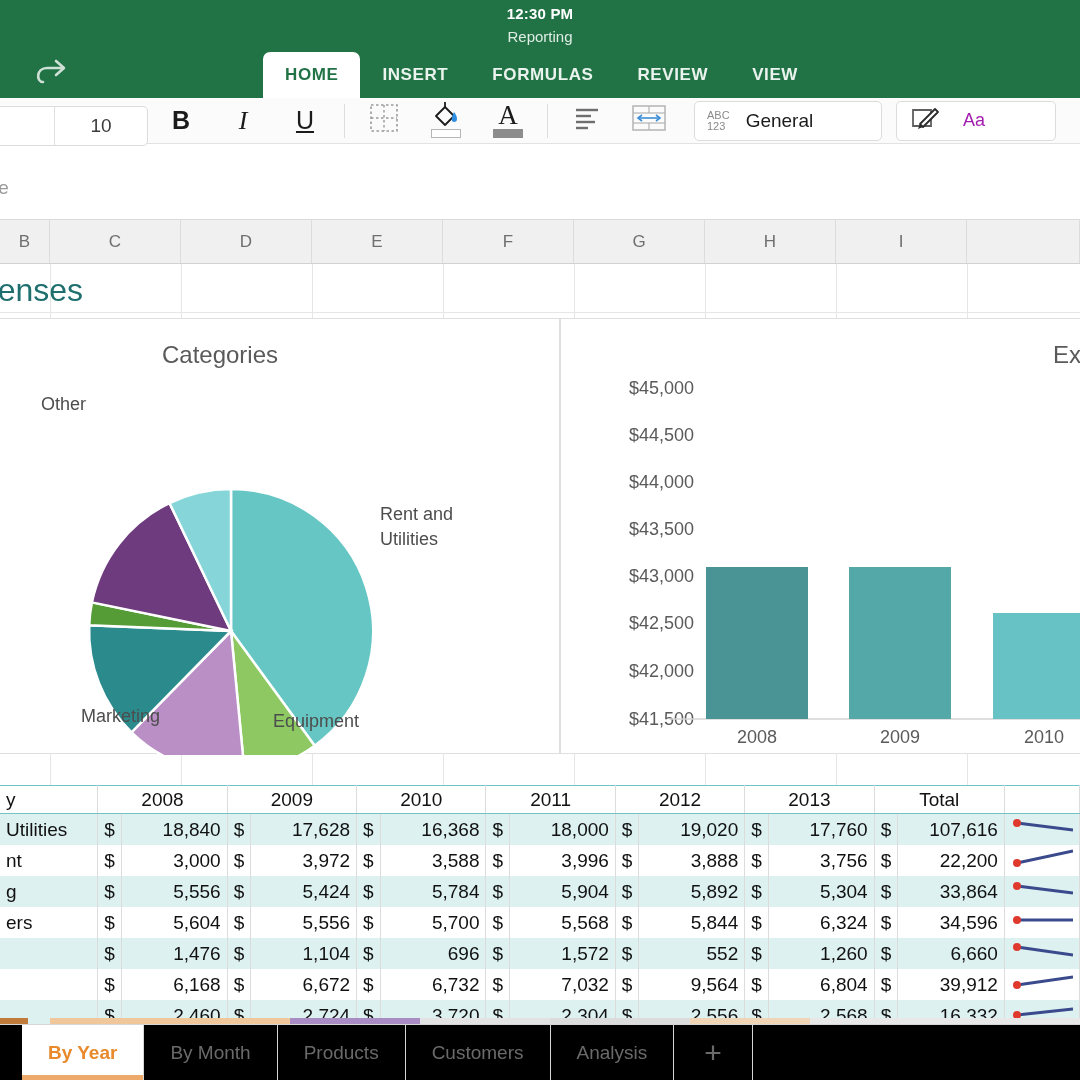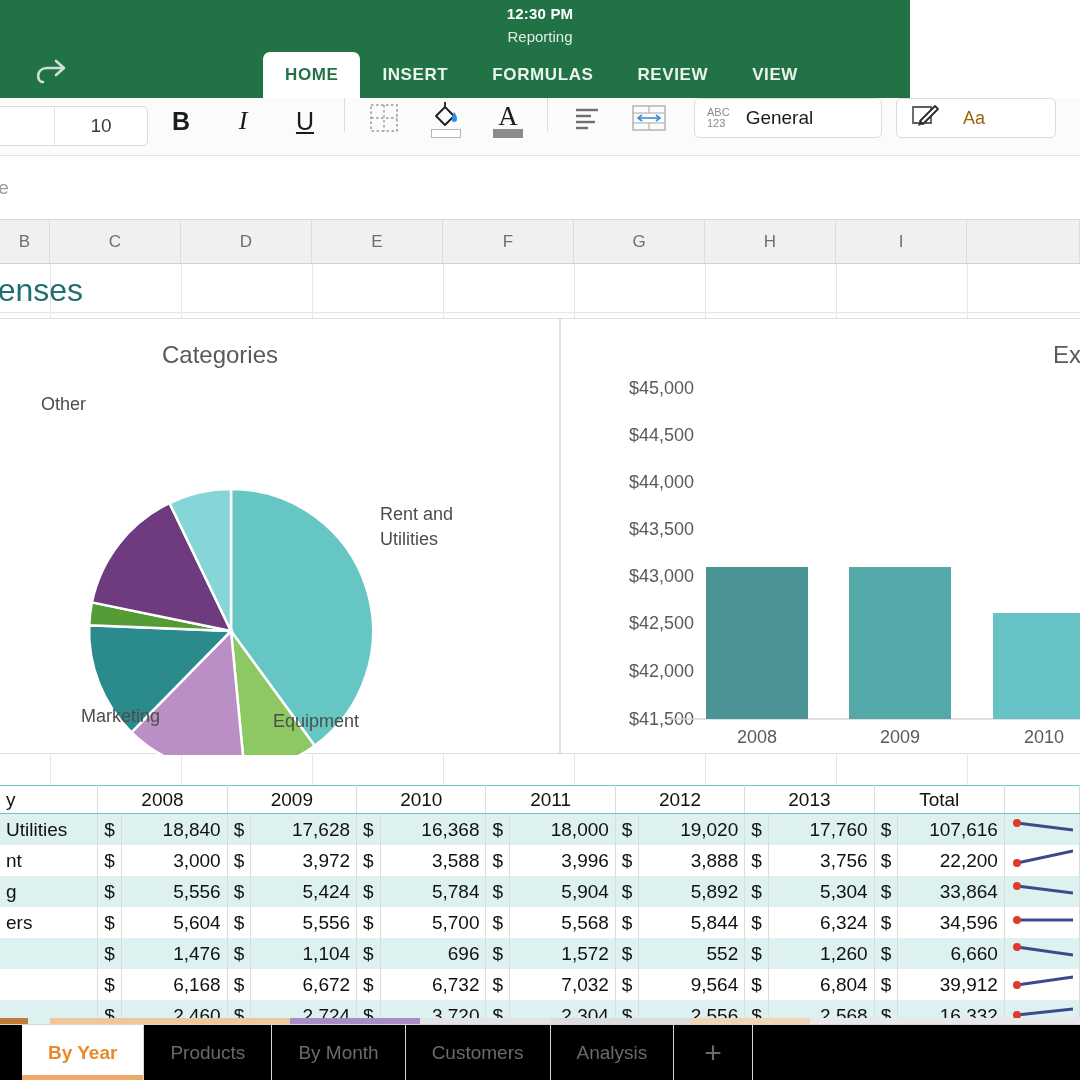--- a/index.html
+++ b/index.html
@@ -5,21 +5,21 @@
   * { box-sizing: border-box; margin:0; padding:0; }
   html, body {
     width:1080px; height:1080px; overflow:hidden;
     font-family:"Liberation Sans", sans-serif;
     background:#ffffff;
   }
   #app { position:relative; width:1080px; height:1080px; }
 
   
   .ribbon-header{
-    position:absolute; left:0; top:0; width:910px; height:98px;
+    position:absolute; left:0; top:0; width:1080px; height:98px;
     background:#217346; overflow:hidden;padding-left:24px;
   }
   .status-time{
     position:absolute; left:0; top:5px; width:1080px; text-align:center;
     color:#ffffff; font-size:15px; font-weight:bold; letter-spacing:.2px;
   }
   .status-doc{
     position:absolute; left:0; top:28px; width:1080px; text-align:center;
     color:#dfece4; font-size:15px;
   }
@@ -39,23 +39,23 @@
     color:#eaf3ed; font-size:17px; font-weight:bold; letter-spacing:.6px;
     cursor:pointer; white-space:nowrap;
   }
   .rtab.active{
     background:#ffffff; color:#217346;
     border-top-left-radius:7px; border-top-right-radius:7px;
   }
 
   
   .toolbar{
-    position:absolute; left:0; top:98px; width:1080px; height:58px;
+    position:absolute; left:0; top:98px; width:1080px; height:46px;
     background:#fbfbfb; border-bottom:1px solid #e2e2e2;
-    display:flex; align-items:flex-start;
+    display:flex; align-items:center;
   }
   .fontsize-box{
     position:absolute; left:-92px; top:8px; width:240px; height:40px;
     border:1px solid #dcdcdc; border-radius:5px; background:#fff;
     display:flex; align-items:center;
   }
   .fontname-cell{ flex:1; height:100%; border-right:1px solid #e0e0e0; }
   .fontsize-cell{
     width:92px; height:100%; display:flex; align-items:center;
     justify-content:center; font-size:19px; color:#3c3c3c;
@@ -78,21 +78,21 @@
   }
   .abc123{
     font-size:11px; line-height:11px; color:#8a8a8a; text-align:left;
     font-family:"Liberation Sans", sans-serif;
   }
   .numfmt-label{ font-size:19px; color:#1b1b1b; }
   .styles-box{
     width:160px; height:40px; border:1px solid #dcdcdc; border-radius:5px;
     background:#fff; display:flex; align-items:center; gap:22px; padding:0 14px;
   }
-  .aa-label{ font-size:18px; color:#a16207; }
+  .aa-label{ font-size:18px; color:#a21caf; }
 
   
   .formula-bar{
     position:absolute; left:0; top:156px; width:1080px; height:64px;
     background:#ffffff; border-bottom:1px solid #d9d9d9;
     display:flex; align-items:center;
   }
   .formula-text{
     font-size:19px; color:#9b9b9b; margin-left:-8px;
   }
@@ -608,20 +608,20 @@
   <div class="tabstrip" style="left:50px; width:265px; background:#f0c79b;"></div>
   <div class="tabstrip" style="left:290px;width:130px; background:#a98cc4;"></div>
   <div class="tabstrip" style="left:420px;width:130px; background:#e3e3e3;"></div>
   <div class="tabstrip" style="left:550px;width:140px; background:#dcdcdc;"></div>
   <div class="tabstrip" style="left:690px;width:120px; background:#f0d4b6;"></div>
   <div class="tabstrip" style="left:810px;width:270px; background:#e8e8e8;"></div>
 
   <div class="sheet-tabs">
     <div style="width:22px;"></div>
     <div class="stab active">By Year</div>
+    <div class="stab">By Month</div>
     <div class="stab">Products</div>
-    <div class="stab">By Month</div>
     <div class="stab">Customers</div>
     <div class="stab">Analysis</div>
     <div class="stab addtab">+</div>
   </div>
 
 </div>
 
 </body></html>

